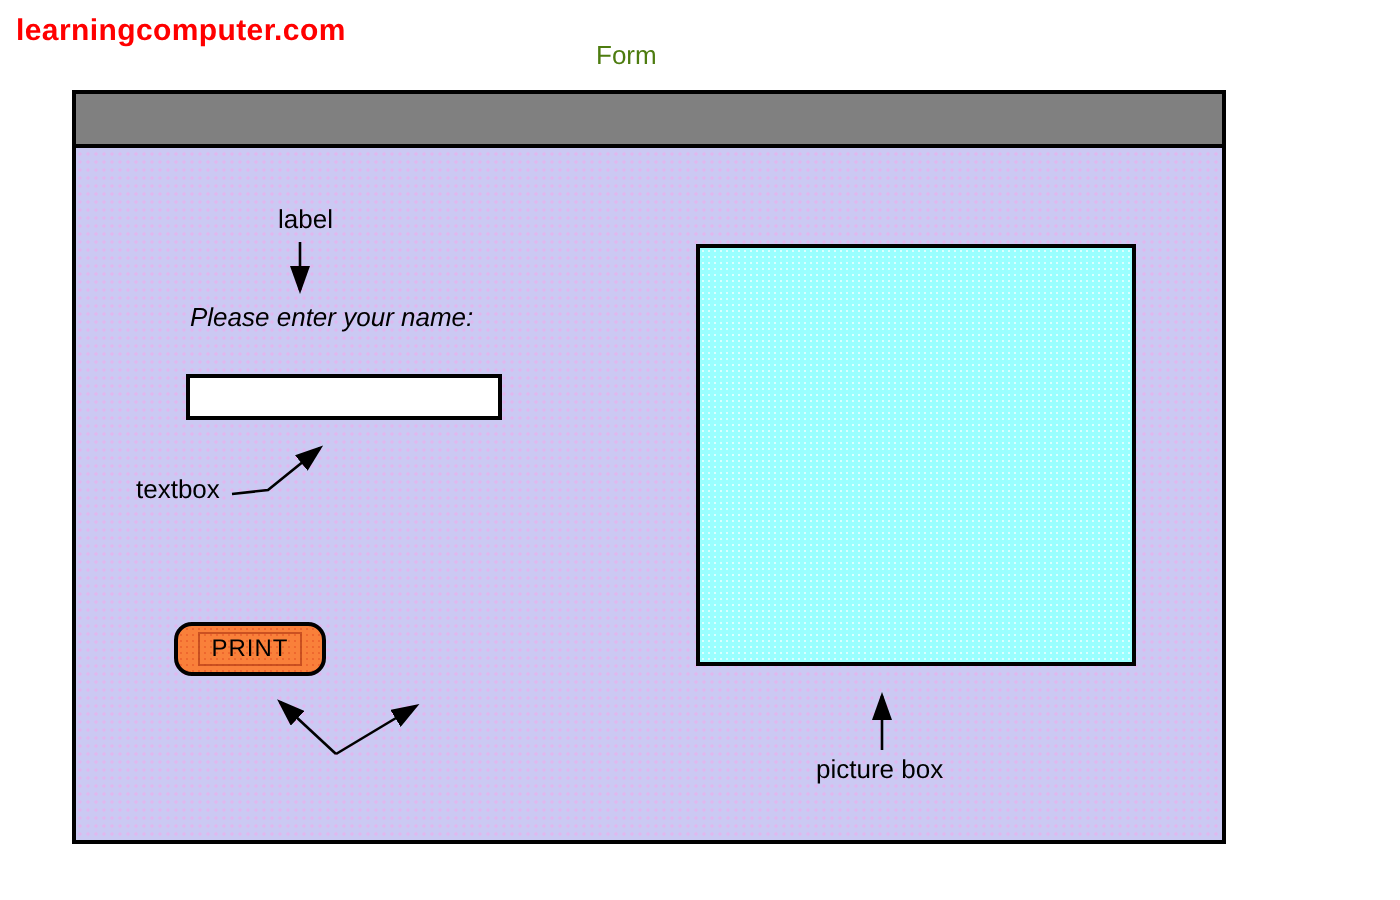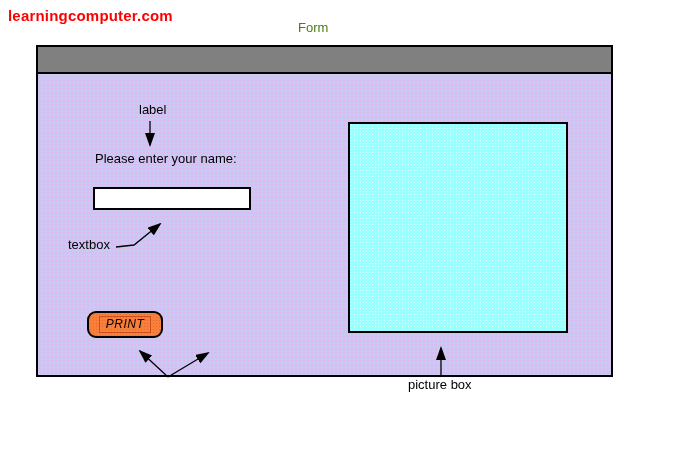--- a/index.html
+++ b/index.html
@@ -16,35 +16,35 @@
     position:absolute; left:8px; top:7px;
     font-size:15px; font-weight:bold; color:#ff0000;
     letter-spacing:0.2px;
   }
   .form-caption {
     position:absolute; left:298px; top:20px;
     font-size:13px; color:#4d7c0f;
   }
   .window {
     position:absolute; left:36px; top:45px;
-    width:577px; height:332px;
+    width:577px; height:377px;
     border:2px solid #000;
     background-color:#cbc9f3;
     background-image:radial-gradient(circle, rgba(242,168,235,0.55) 26%, rgba(0,0,0,0) 32%);
     background-size:4px 4px;
   }
   .titlebar {
     position:absolute; left:0; top:0;
     width:100%; height:27px;
     background:#808080;
     border-bottom:2px solid #000;
   }
   .annot { position:absolute; font-size:13px; color:#000; white-space:nowrap; }
   .annot-label      { left:101px; top:55px;  }
-  .prompt           { position:absolute; left:57px; top:104px; font-size:13px; white-space:nowrap; }
+  .prompt           { position:absolute; left:57px; top:104px; font-size:13px; white-space:nowrap;font-style:italic; }
   .textbox {
     position:absolute; left:55px; top:140px;
     width:158px; height:23px;
     border:2px solid #000; background:#ffffff;
     font-family:"Liberation Sans", sans-serif; font-size:13px;
     padding:0 4px; outline:none;
   }
   .btn {
     position:absolute; top:264px; height:27px;
     border:2px solid #000; border-radius:9px;
@@ -55,21 +55,20 @@
     font-size:12px; color:#000;
     display:flex; align-items:center; justify-content:center;
     cursor:pointer; padding:0;
   }
   .btn-print { left:49px;  width:76px; }
   .btn-end   { left:150px; width:80px; }
   .btn .btn-label {
     border:1px solid rgba(185,65,25,0.75);
     padding:0 6px; line-height:15px;
     letter-spacing:0.5px;
-    font-style:italic;
   }
   .picturebox {
     position:absolute; left:310px; top:75px;
     width:220px; height:211px;
     border:2px solid #000;
     background-color:#99ffff;
     background-image:radial-gradient(circle, rgba(255,255,255,0.65) 26%, rgba(0,0,0,0) 32%);
     background-size:3px 3px;
   }
   .annot-textbox    { left:30px;  top:190px; }

